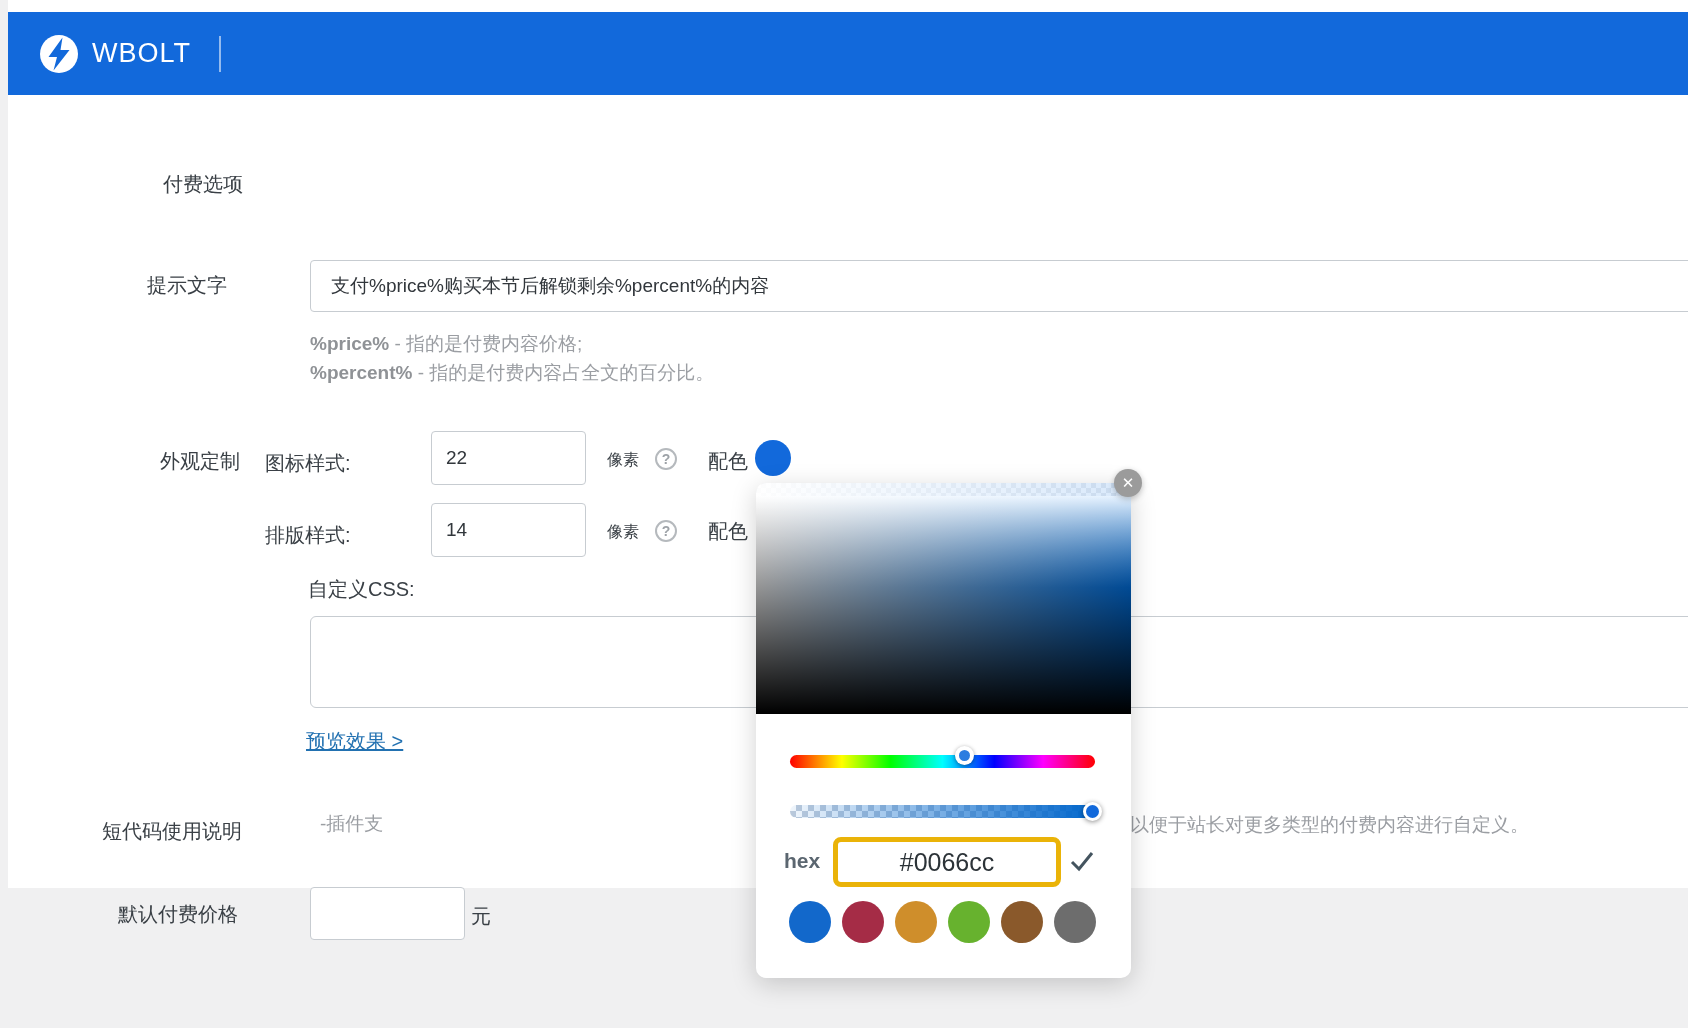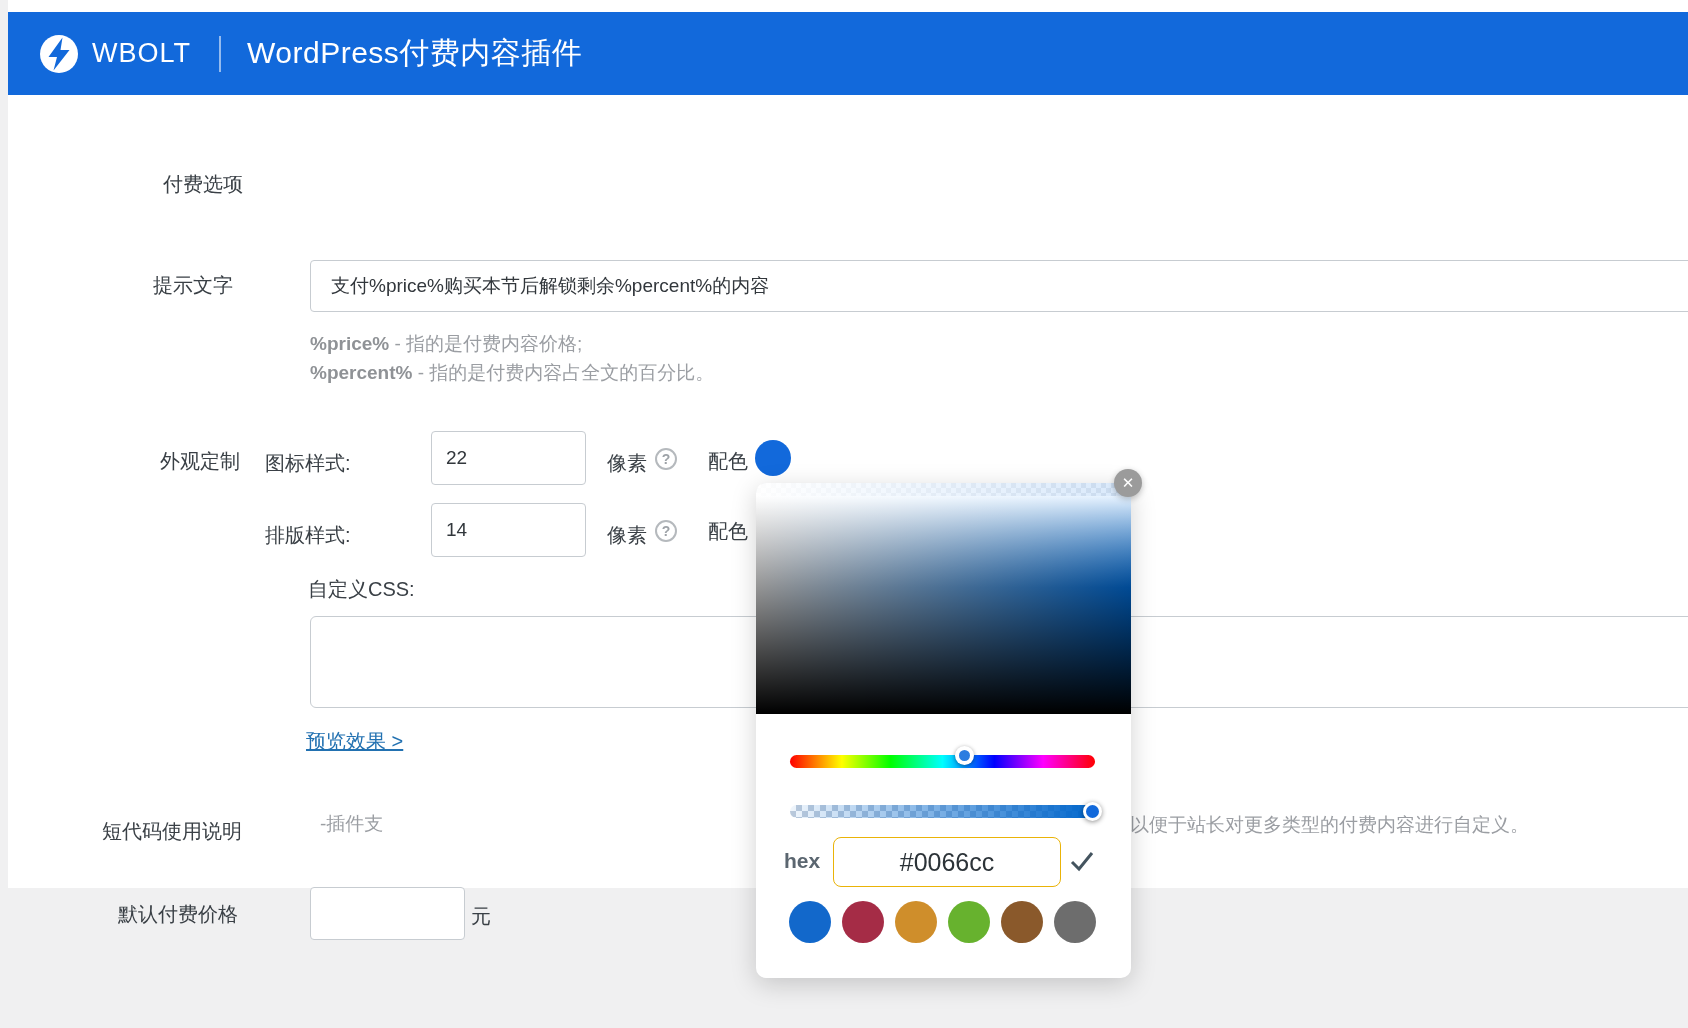--- a/index.html
+++ b/index.html
@@ -42,21 +42,21 @@
   }
   .toggle-label{font-size:20px;color:#8c8f94;margin:0 38px 0 5px;white-space:nowrap;}
 
   
   #prompt-input{position:absolute;left:302px;top:260px;width:1400px;height:52px;padding-left:20px;}
   .help-line{position:absolute;left:302px;font-size:19px;color:#9b9ea3;white-space:nowrap;}
   .help-line b{color:#8f9296;font-weight:700;}
 
   
   .num-input{position:absolute;width:155px;height:54px;}
-  .unit-label{position:absolute;font-size:20px;color:#3a4046;}
+  .unit-label{position:absolute;font-size:16px;color:#3a4046;}
   .q-icon{
     position:absolute;width:22px;height:22px;border-radius:50%;
     border:2px solid #b5b9bd;color:#9da2a7;font-size:14px;font-weight:700;
     display:flex;align-items:center;justify-content:center;box-sizing:border-box;cursor:pointer;
   }
   .color-swatch-btn{
     position:absolute;width:36px;height:36px;border-radius:50%;background:#1269db;cursor:pointer;
   }
   #custom-css{
     position:absolute;left:302px;top:616px;width:1400px;height:86px;
@@ -118,46 +118,45 @@
       linear-gradient(to right, rgba(0,102,204,.06), #0066cc),
       conic-gradient(#c5cfdc 0 25%, #fff 0 50%, #c5cfdc 0 75%, #fff 0) 0 0/12px 12px;
   }
   .alpha-handle{
     position:absolute;left:327px;top:319px;width:19px;height:19px;border-radius:50%;background:#1269db;
     box-sizing:border-box;border:3px solid #fff;box-shadow:0 1px 5px rgba(0,0,0,.45);cursor:grab;
   }
   .hex-label{position:absolute;left:28px;top:366px;font-size:21px;font-weight:700;color:#5b6670;}
   #hex-input{
     position:absolute;left:77px;top:354px;width:228px;height:50px;
-    border:1px solid #eab308;border-radius:8px;text-align:center;font-size:25px;color:#2c3338;
+    border:5px solid #eab308;border-radius:8px;text-align:center;font-size:25px;color:#2c3338;
     font-family:"Liberation Sans","DejaVu Sans",sans-serif;outline:none;box-sizing:border-box;
   }
   .check-icon{position:absolute;left:312px;top:364px;width:28px;height:28px;cursor:pointer;}
   .swatch-row{position:absolute;left:33px;top:418px;display:flex;gap:11px;}
   .swatch{width:42px;height:42px;border-radius:50%;cursor:pointer;}
 </style>
 </head>
 <body>
 
 <div id="page">
   <div id="content">
 
     <div class="app-header">
       <svg class="brand-logo" viewBox="0 0 38 38">
         <circle cx="19" cy="19" r="19" fill="#ffffff"></circle>
         <path d="M22.5 2.5 L8.5 22 L17 22 L13.5 35.5 L29.5 15 L20.5 15 Z" fill="#1269db"></path>
       </svg>
       <span class="brand-name">WBOLT</span>
       <span class="header-divider"></span>
-      <span class="app-title">WordPress付费内容插件</span>
     </div>
 
     <span class="fld-label" style="left:155px;top:171px;">付费选项</span>
 
-    <span class="fld-label" style="left:145px;top:272px;font-family:Liberation Serif, serif;">提示文字</span>
+    <span class="fld-label" style="left:139px;top:272px;font-family:Liberation Serif, serif;">提示文字</span>
     <input id="prompt-input" class="txt-input" type="text" value="支付%price%购买本节后解锁剩余%percent%的内容" style="">
     <div class="help-line" style="top:360px;"><b>%percent%</b><span> - 指的是付费内容占全文的百分比。</span></div>
     <div class="help-line" style="top:331px;"><b>%price%</b><span> - 指的是付费内容价格;</span></div>
 
     <span class="fld-label" style="left:152px;top:448px;">外观定制</span>
 
     <span class="fld-label" style="left:257px;top:450px;">图标样式:</span>
     <input class="txt-input num-input" style="left: 423px; top: 431px;" type="text" value="22">
     <span class="unit-label" style="left:599px;top:450px;">像素</span>
     <div class="q-icon" style="left:647px;top:448px;">?</div>

